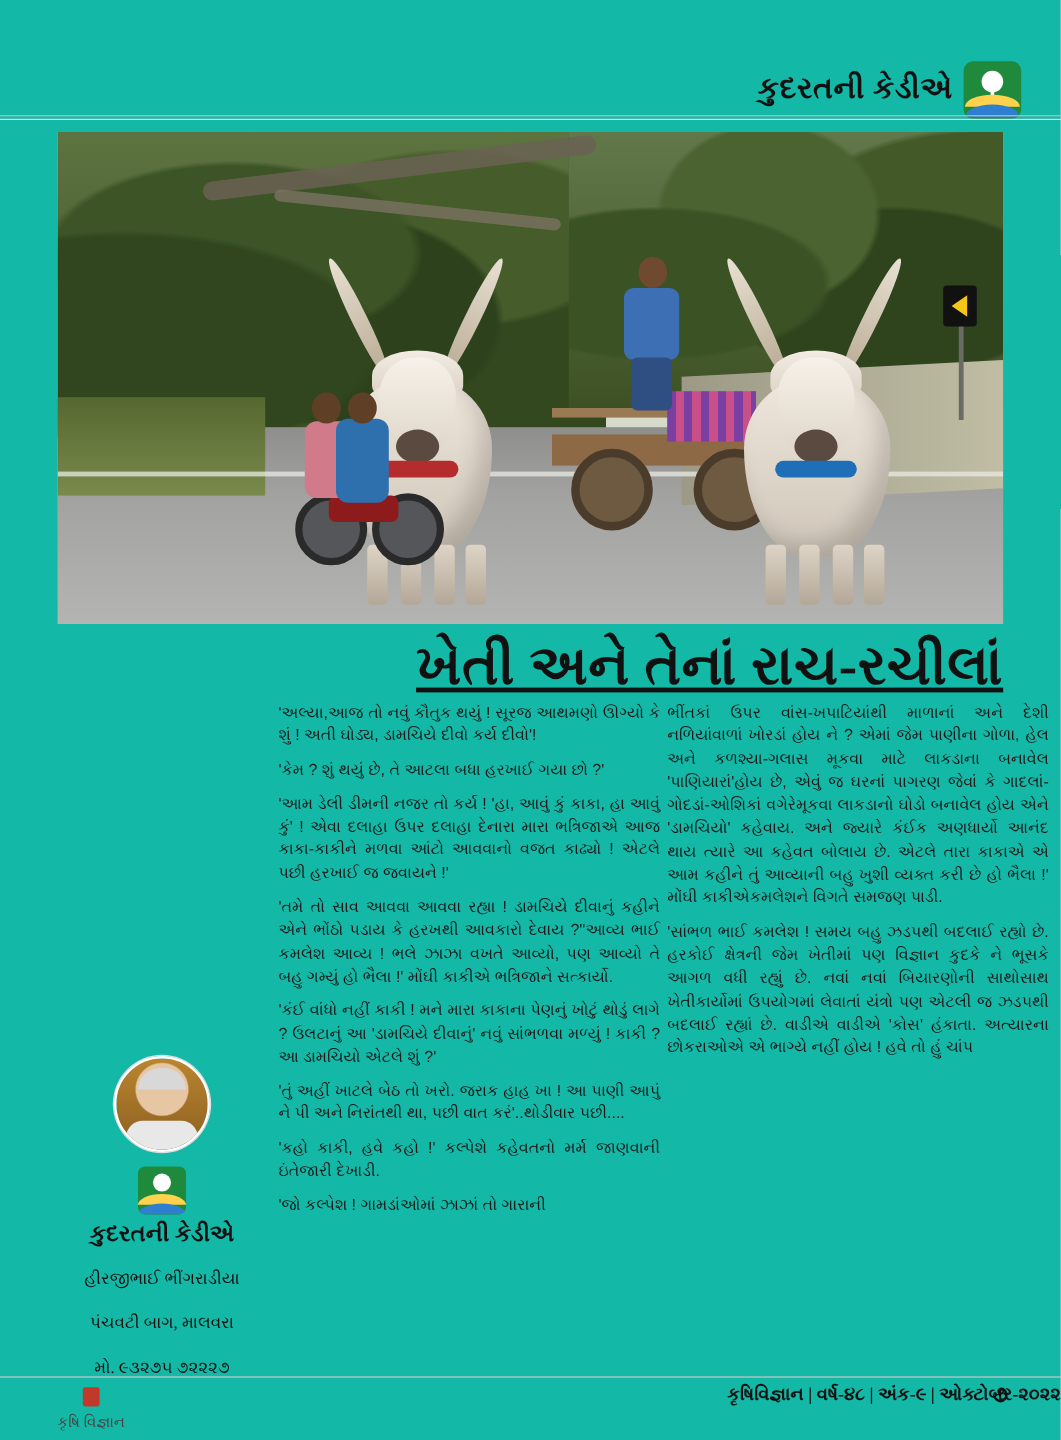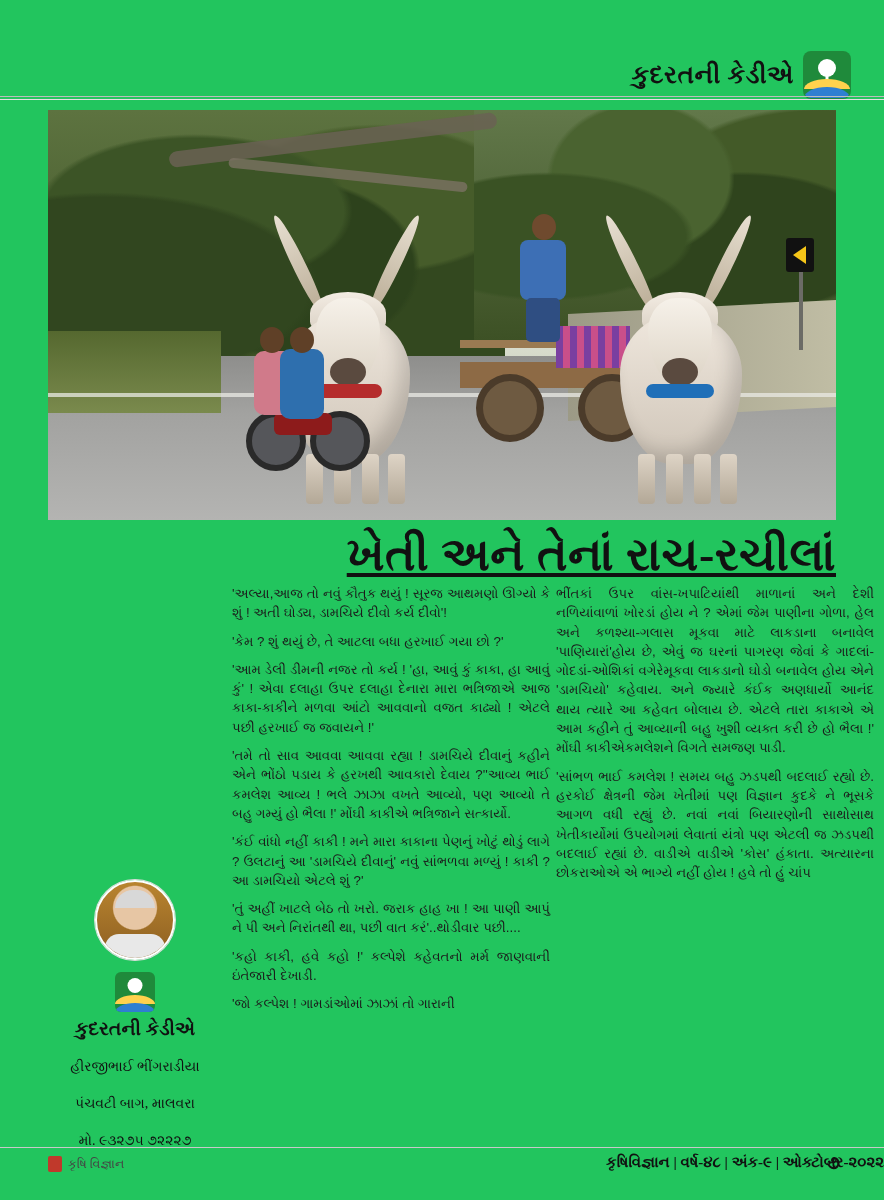--- a/index.html
+++ b/index.html
@@ -8,21 +8,21 @@
     background:#ffffff;
     font-family:"Liberation Sans", sans-serif;
     color:#1a1a1a;
     position:relative;
     overflow:hidden;
   }
   .page{
     position:relative;
     width:884px;height:1200px;
     box-sizing:border-box;
-    background:#22c55e;
+    background:#14b8a6;
   }
   
   .masthead{
     position:absolute;
     top:52px; right:34px;
     display:flex;align-items:center;gap:10px;
   }
   .masthead-text{
     font-family:"Liberation Serif", serif;
     font-weight:bold;
@@ -227,21 +227,21 @@
   .author .line{
     font-family:"Liberation Serif", serif;font-size:14px;line-height:21px;color:#111;margin-top:16px;
   }
   
   .footer-rule{position:absolute;left:0;right:0;bottom:52px;height:1px;background:#c9c9c9;}
   .footer{
     position:absolute;left:0;right:0;bottom:18px;height:30px;
   }
   .footer-left{
     position:absolute;left:48px;top:4px;display:flex;align-items:center;gap:6px;
-    font-family:"Liberation Serif", serif;font-size:12.5px;color:#444;
+    font-family:"Liberation Serif", serif;font-size:12.5px;color:#444;flex-direction:column;
   }
   .footer-left .fl-icon{width:14px;height:16px;background:#c0392b;border-radius:2px;}
   .footer-center{
     position:absolute;left:0;right:0;top:2px;text-align:right;
     font-family:"Liberation Serif", serif;font-weight:bold;font-size:15px;color:#111;
   }
   .footer-right{
     position:absolute;right:44px;top:0;
     font-family:"Liberation Serif", serif;font-weight:bold;font-size:19px;color:#111;
   }

